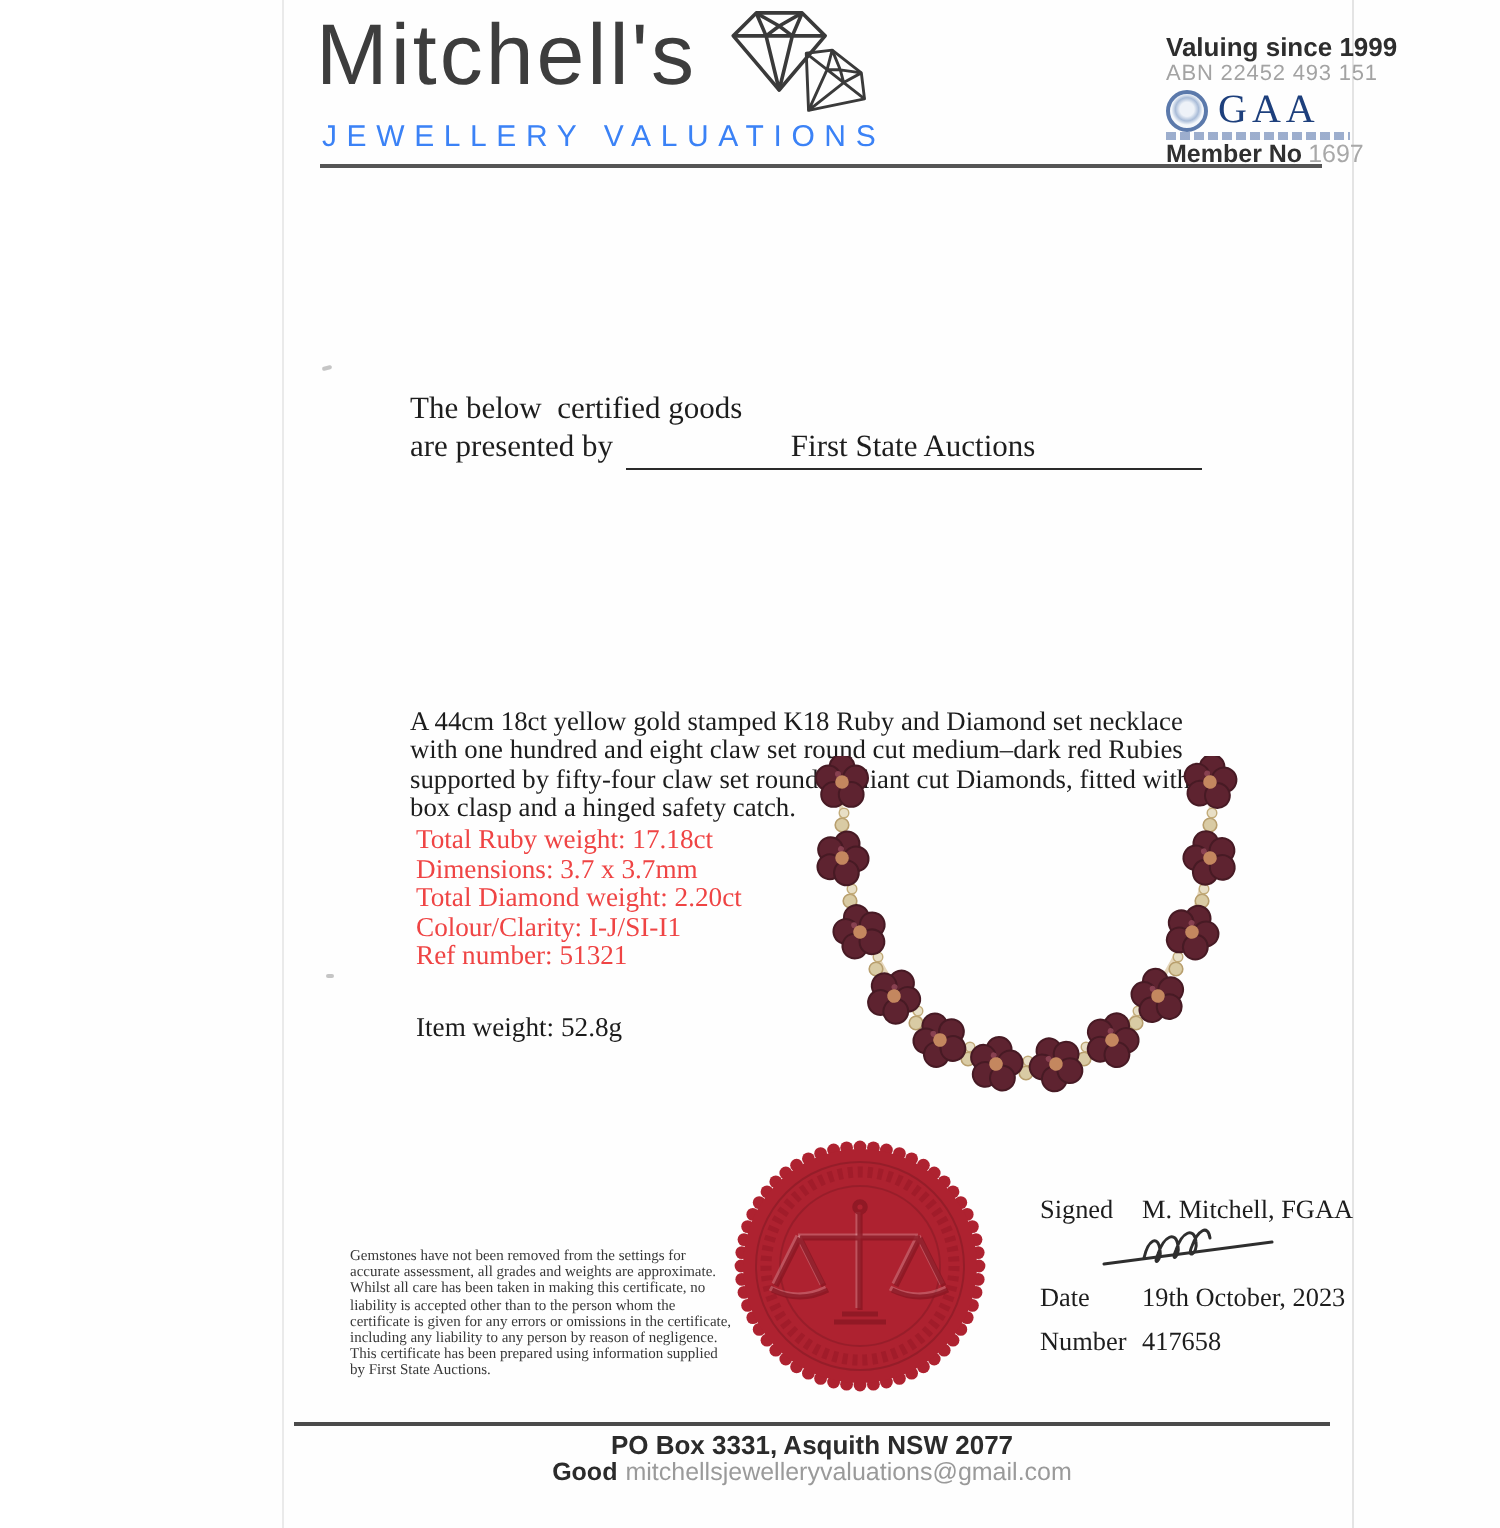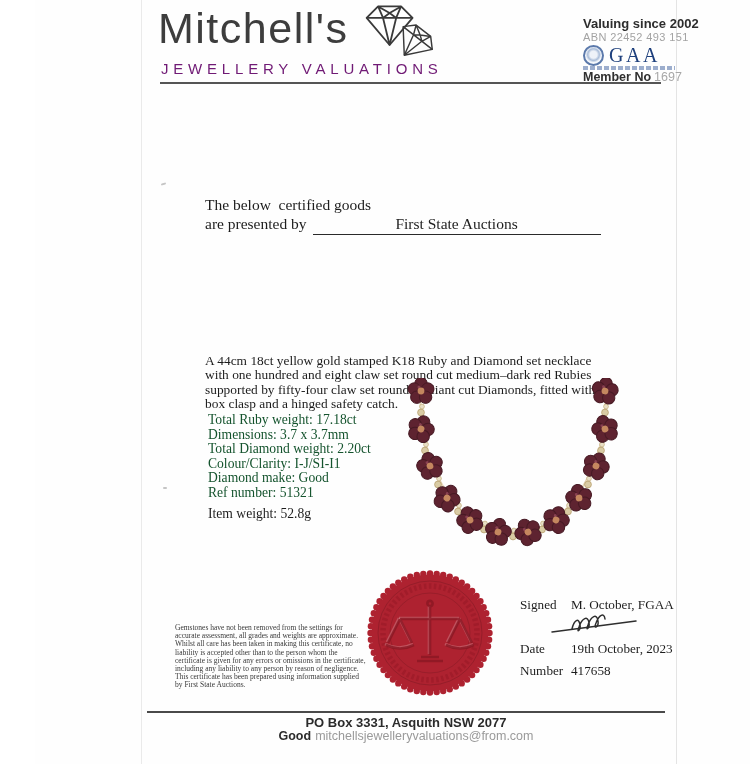--- a/index.html
+++ b/index.html
@@ -8,21 +8,21 @@
   .abs{position:absolute;}
 
   
   .edge{position:absolute;top:0;width:1px;height:764px;background:#eaeaea;}
   .speck{position:absolute;background:#adadad;opacity:.7;border-radius:1px;}
 
   
   .brand-name{left:123px;top:4px;font-family:"Liberation Sans",sans-serif;font-weight:300;
               font-size:43px;letter-spacing:1.5px;color:#3d3d3d;}
   .brand-sub{left:126px;top:60px;font-family:"Liberation Sans",sans-serif;font-size:15px;
-             letter-spacing:4.8px;color:#701a75;}
+             letter-spacing:4.8px;color:#3b82f6;}
   .gems{left:328px;top:3px;}
   .header-rule{left:125px;top:82px;width:501px;height:2px;background:#555;}
 
   .valuing{left:548px;top:16px;font-family:"Liberation Sans",sans-serif;font-weight:bold;
            font-size:13px;color:#2d2d2d;}
   .abn{left:548px;top:31px;font-family:"Liberation Sans",sans-serif;font-size:11px;
        letter-spacing:.4px;color:#a3a3a3;}
   .gaa-row{left:548px;top:44px;display:flex;align-items:center;gap:5px;}
   .gaa-emblem{width:17px;height:17px;border-radius:50%;border:2px solid #5b79ab;
               background:radial-gradient(circle at 50% 45%, #eef2f8 0 28%, #a9bcd8 46%, #f4f7fb 62%);}
@@ -40,21 +40,21 @@
   .fill-line{display:inline-block;width:288px;text-align:center;border-bottom:1.6px solid #2a2a2a;
              margin-left:6px;padding-bottom:1px;}
 
   
   .title-row{left:170px;top:260px;font-size:15.5px;color:#1d1d1d;}
   .title-heading{margin-left:37px;font-weight:bold;font-size:17px;color:#0e0e0e;
                  letter-spacing:.3px;border-bottom:1.8px solid #0e0e0e;padding-bottom:0px;}
 
   
   .description{left:170px;top:354px;width:402px;font-size:13.4px;line-height:14.4px;color:#1c1c1c;}
-  .details{left:173px;top:413px;font-size:13.6px;line-height:14.5px;color:#14532d;}
+  .details{left:173px;top:413px;font-size:13.6px;line-height:14.5px;color:#ef4444;}
   .details span{display:block;}
   .item-weight{left:173px;top:506px;font-size:13.6px;color:#1c1c1c;}
 
   
   .disclaimer{left:140px;top:624px;width:193px;font-size:7.5px;line-height:8.2px;color:#383838;}
 
   
   .sig-label{font-size:13.2px;color:#1d1d1d;}
   .sig-value{font-size:13.2px;color:#1d1d1d;}
   .lab-signed{left:485px;top:597px;} .val-signed{left:536px;top:597px;}
@@ -88,21 +88,21 @@
           <path d="M2,17 H58 M16,3 L22,17 L30,50 M44,3 L38,17 L30,50 M16,3 L30,11 L44,3 M22,17 L30,11 L38,17"></path>
         </g>
       </defs>
       <use href="#gem" transform="translate(2,1) scale(0.82)"></use>
       <use href="#gem" transform="translate(46,14) rotate(38) scale(0.66)"></use>
     </svg>
   </div>
   <div class="abs brand-sub">JEWELLERY VALUATIONS</div>
   <div class="abs header-rule"></div>
 
-  <div class="abs valuing">Valuing since 2002</div>
+  <div class="abs valuing">Valuing since 1999</div>
   <div class="abs abn">ABN 22452 493 151</div>
   <div class="abs gaa-row">
     <div class="gaa-emblem"></div>
     <div class="gaa-text">GAA</div>
   </div>
   <div class="abs gaa-tagline"></div>
   <div class="abs member-row">
     <span class="lbl">Member No</span><span class="val">1697</span>
   </div>
 
@@ -112,21 +112,20 @@
   <div class="abs presenter-1">The below  certified goods</div>
 
 
   <div class="abs description">A 44cm 18ct yellow gold stamped K18 Ruby and Diamond set necklace with one hundred and eight claw set round cut medium–dark red Rubies supported by fifty-four claw set round brilliant cut Diamonds, fitted with a box clasp and a hinged safety catch.</div>
 
   <div class="abs details">
     <span>Total Ruby weight: 17.18ct</span>
     <span>Dimensions: 3.7 x 3.7mm</span>
     <span>Total Diamond weight: 2.20ct</span>
     <span>Colour/Clarity: I-J/SI-I1</span>
-    <span>Diamond make: Good</span>
     <span>Ref number: 51321</span>
   </div>
   <div class="abs item-weight">Item weight: 52.8g</div>
 
   <div class="abs" style="left:365px;top:378px;">
     <svg width="230" height="172" viewBox="0 0 230 172">
       <defs>
         <g id="cluster">
           <circle cx="0" cy="-7.5" r="6.2" fill="var(--ruby)" stroke="var(--ruby-dark)" stroke-width="1"></circle>
           <circle cx="-6.8" cy="-2" r="6.2" fill="var(--ruby)" stroke="var(--ruby-dark)" stroke-width="1"></circle>
@@ -245,35 +244,35 @@
         <path d="M-30,-14 L-42,10 M-30,-14 L-18,10 M-44,12 Q-30,19 -16,12"></path>
         <path d="M30,-14 L18,10 M30,-14 L42,10 M16,12 Q30,19 44,12"></path>
         <path d="M-9,24 L9,24 M-13,28 L13,28"></path>
       </g>
     </svg>
   </div>
 
   <div class="abs disclaimer">Gemstones have not been removed from the settings for accurate assessment, all grades and weights are approximate. Whilst all care has been taken in making this certificate, no liability is accepted other than to the person whom the certificate is given for any errors or omissions in the certificate, including any liability to any person by reason of negligence. This certificate has been prepared using information supplied by First State Auctions.</div>
 
   <div class="abs sig-label lab-signed">Signed</div>
-  <div class="abs sig-value val-signed">M. October, FGAA</div>
+  <div class="abs sig-value val-signed">M. Mitchell, FGAA</div>
   <div class="abs sig-scribble">
     <svg width="100" height="28" viewBox="0 0 100 28">
       <g fill="none" stroke="#2e2e2e" stroke-width="1.5" stroke-linecap="round">
         <path d="M4,21 L88,10"></path>
         <path d="M24,18 c2,-9 7,-12 8,-4 c1,5 -4,9 -1,2 c3,-9 9,-12 10,-4 c1,5 -4,9 -1,2 c3,-9 9,-12 10,-4 c1,6 -5,9 -2,2 c3,-8 8,-11 9,-4"></path>
       </g>
     </svg>
   </div>
   <div class="abs sig-label lab-date">Date</div>
   <div class="abs sig-value val-date">19th October, 2023</div>
   <div class="abs sig-label lab-number">Number</div>
   <div class="abs sig-value val-number">417658</div>
 
   <div class="abs footer-rule"></div>
   <div class="abs footer">
     <div class="address">PO Box 3331, Asquith NSW 2077</div>
     <div class="frow">
-      <span class="lbl">Good</span><span>mitchellsjewelleryvaluations@from.com</span>
+      <span class="lbl">Good</span><span>mitchellsjewelleryvaluations@gmail.com</span>
     </div>
   </div>
 
 </div>
 
 </body></html>

